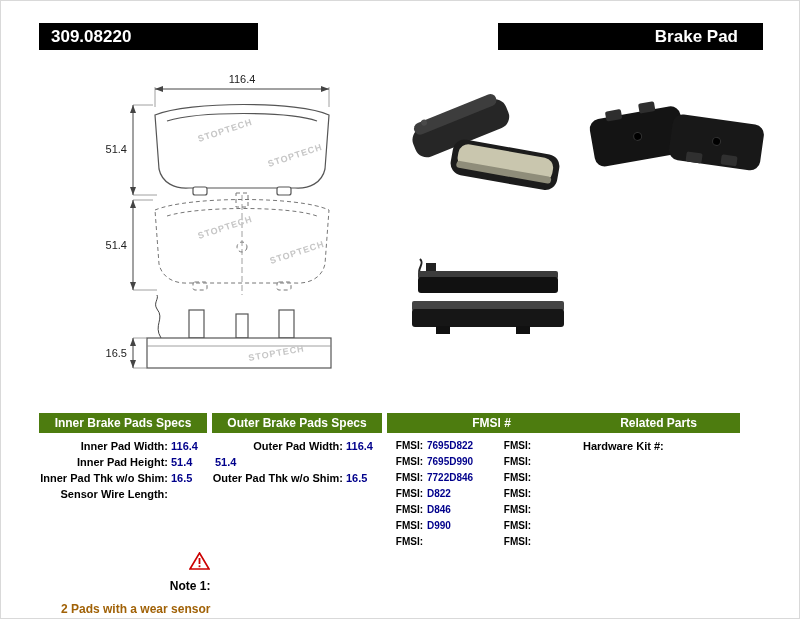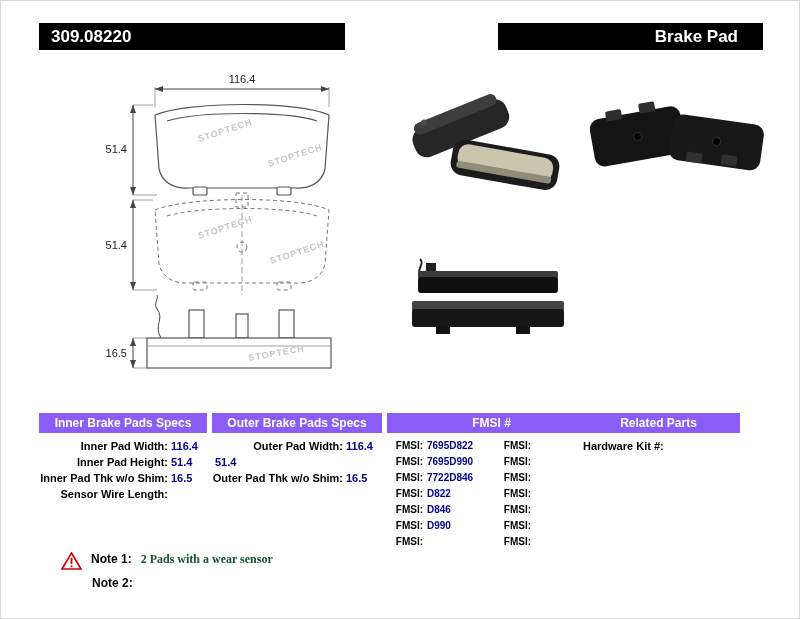--- a/index.html
+++ b/index.html
@@ -8,21 +8,21 @@
     width:798px;height:617px;
     border:1px solid #d9d9d9;
     background:#fff;
     font-family:"Liberation Sans", sans-serif;
     overflow:hidden;
     margin:0;
   }
   
   .bar{position:absolute;top:22px;height:27px;background:#000;color:#fff;
        font-weight:bold;font-size:17px;line-height:27px;box-sizing:border-box;}
-  .bar-left{left:38px;width:306px;padding-left:12px;}
+  .bar-left{left:38px;width:219px;padding-left:12px;}
   .bar-right{left:497px;width:265px;text-align:right;padding-right:25px;}
 
   
   .drawing{position:absolute;left:38px;top:66px;}
   .photo1{position:absolute;left:395px;top:86px;}
   .photo2{position:absolute;left:578px;top:92px;}
   .photo3{position:absolute;left:395px;top:256px;}
 
   .solid{fill:#fff;stroke:#555;stroke-width:1.2;}
   .dashed{fill:none;stroke:#777;stroke-width:1;stroke-dasharray:4 3;}
@@ -30,37 +30,37 @@
   .ext{stroke:#888;stroke-width:0.8;}
   .dimtext{font-family:"Liberation Sans",sans-serif;font-size:11px;fill:#222;}
   .wm{font-family:"Liberation Sans",sans-serif;font-size:9px;fill:#c6c6c6;font-weight:bold;letter-spacing:1px;}
 
   
   .spec-col{position:absolute;top:412px;}
   #col-inner{left:38px;width:168px;}
   #col-outer{left:211px;width:170px;}
   #col-fmsi{left:386px;width:209px;}
   #col-related{left:576px;width:163px;}
-  .col-header{background:#8b5cf6;color:#fff;font-weight:bold;font-size:12px;
+  .col-header{background:#4d7c0f;color:#fff;font-weight:bold;font-size:12px;
               text-align:center;height:20px;line-height:20px;margin-bottom:5px;}
   .spec-row{display:flex;font-size:11px;line-height:16px;font-weight:bold;align-items:center;}
   .spec-row .lbl{flex:1;text-align:right;color:#000;}
   .spec-row .val{width:36px;margin-left:3px;color:#00008b;text-align:left;}
   .spec-row.leftalign .lbl{flex:none;text-align:left;margin-left:6px;}
   .fmsi-row{display:flex;font-size:10px;line-height:16px;font-weight:bold;}
   .fmsi-row .half{display:flex;}
   .fmsi-row .half.l{width:108px;}
   .fmsi-row .half.r{flex:1;}
   .fmsi-row .flbl{width:36px;text-align:right;color:#000;}
   .fmsi-row .fval{margin-left:4px;color:#00008b;}
 
   
   .notes{position:absolute;left:60px;top:551px;}
-  .note-row{display:flex;align-items:flex-start;gap:9px;font-size:12px;font-weight:bold;}
-  .note-row .note-red{color:#14532d;font-family:Liberation Serif, serif;}
+  .note-row{display:flex;align-items:flex-end;gap:9px;font-size:12px;font-weight:bold;flex-direction:column;}
+  .note-row .note-red{color:#a16207;}
   .note-row.second{margin-left:31px;margin-top:6px;}
 </style>
 </head>
 <body>
 
 <div class="page">
 
   <div class="bar bar-left">
     <span>309.08220</span>
   </div>

